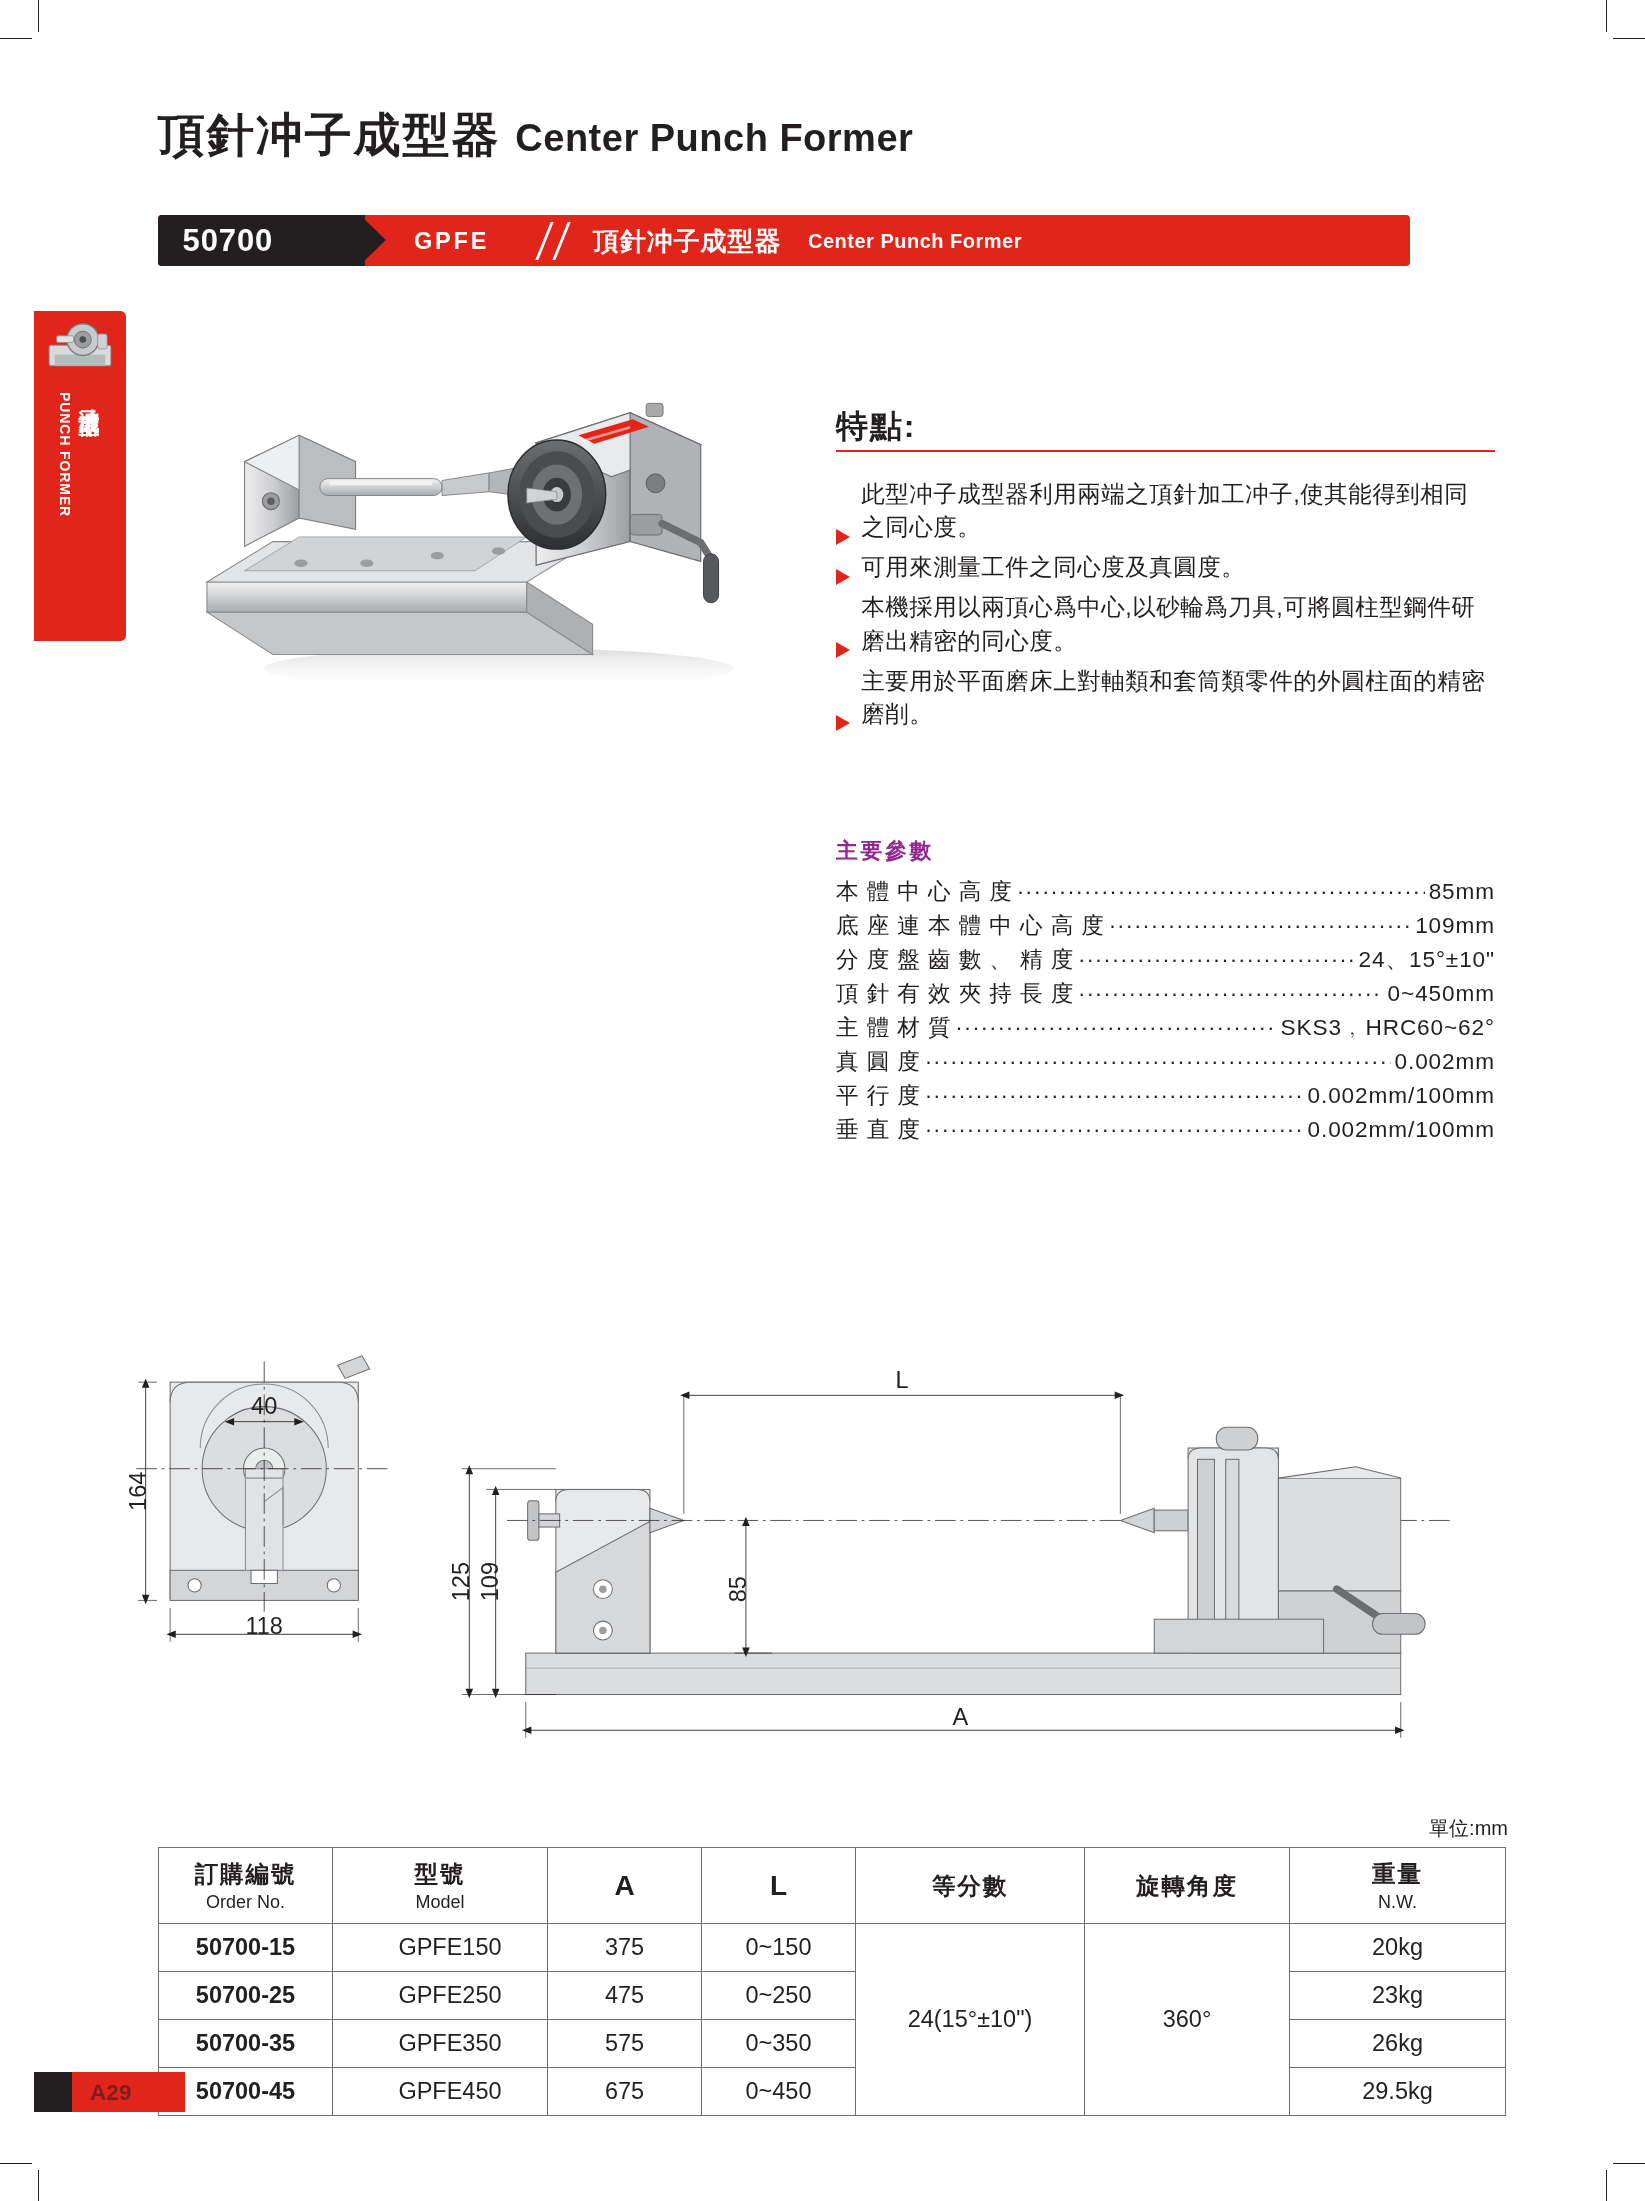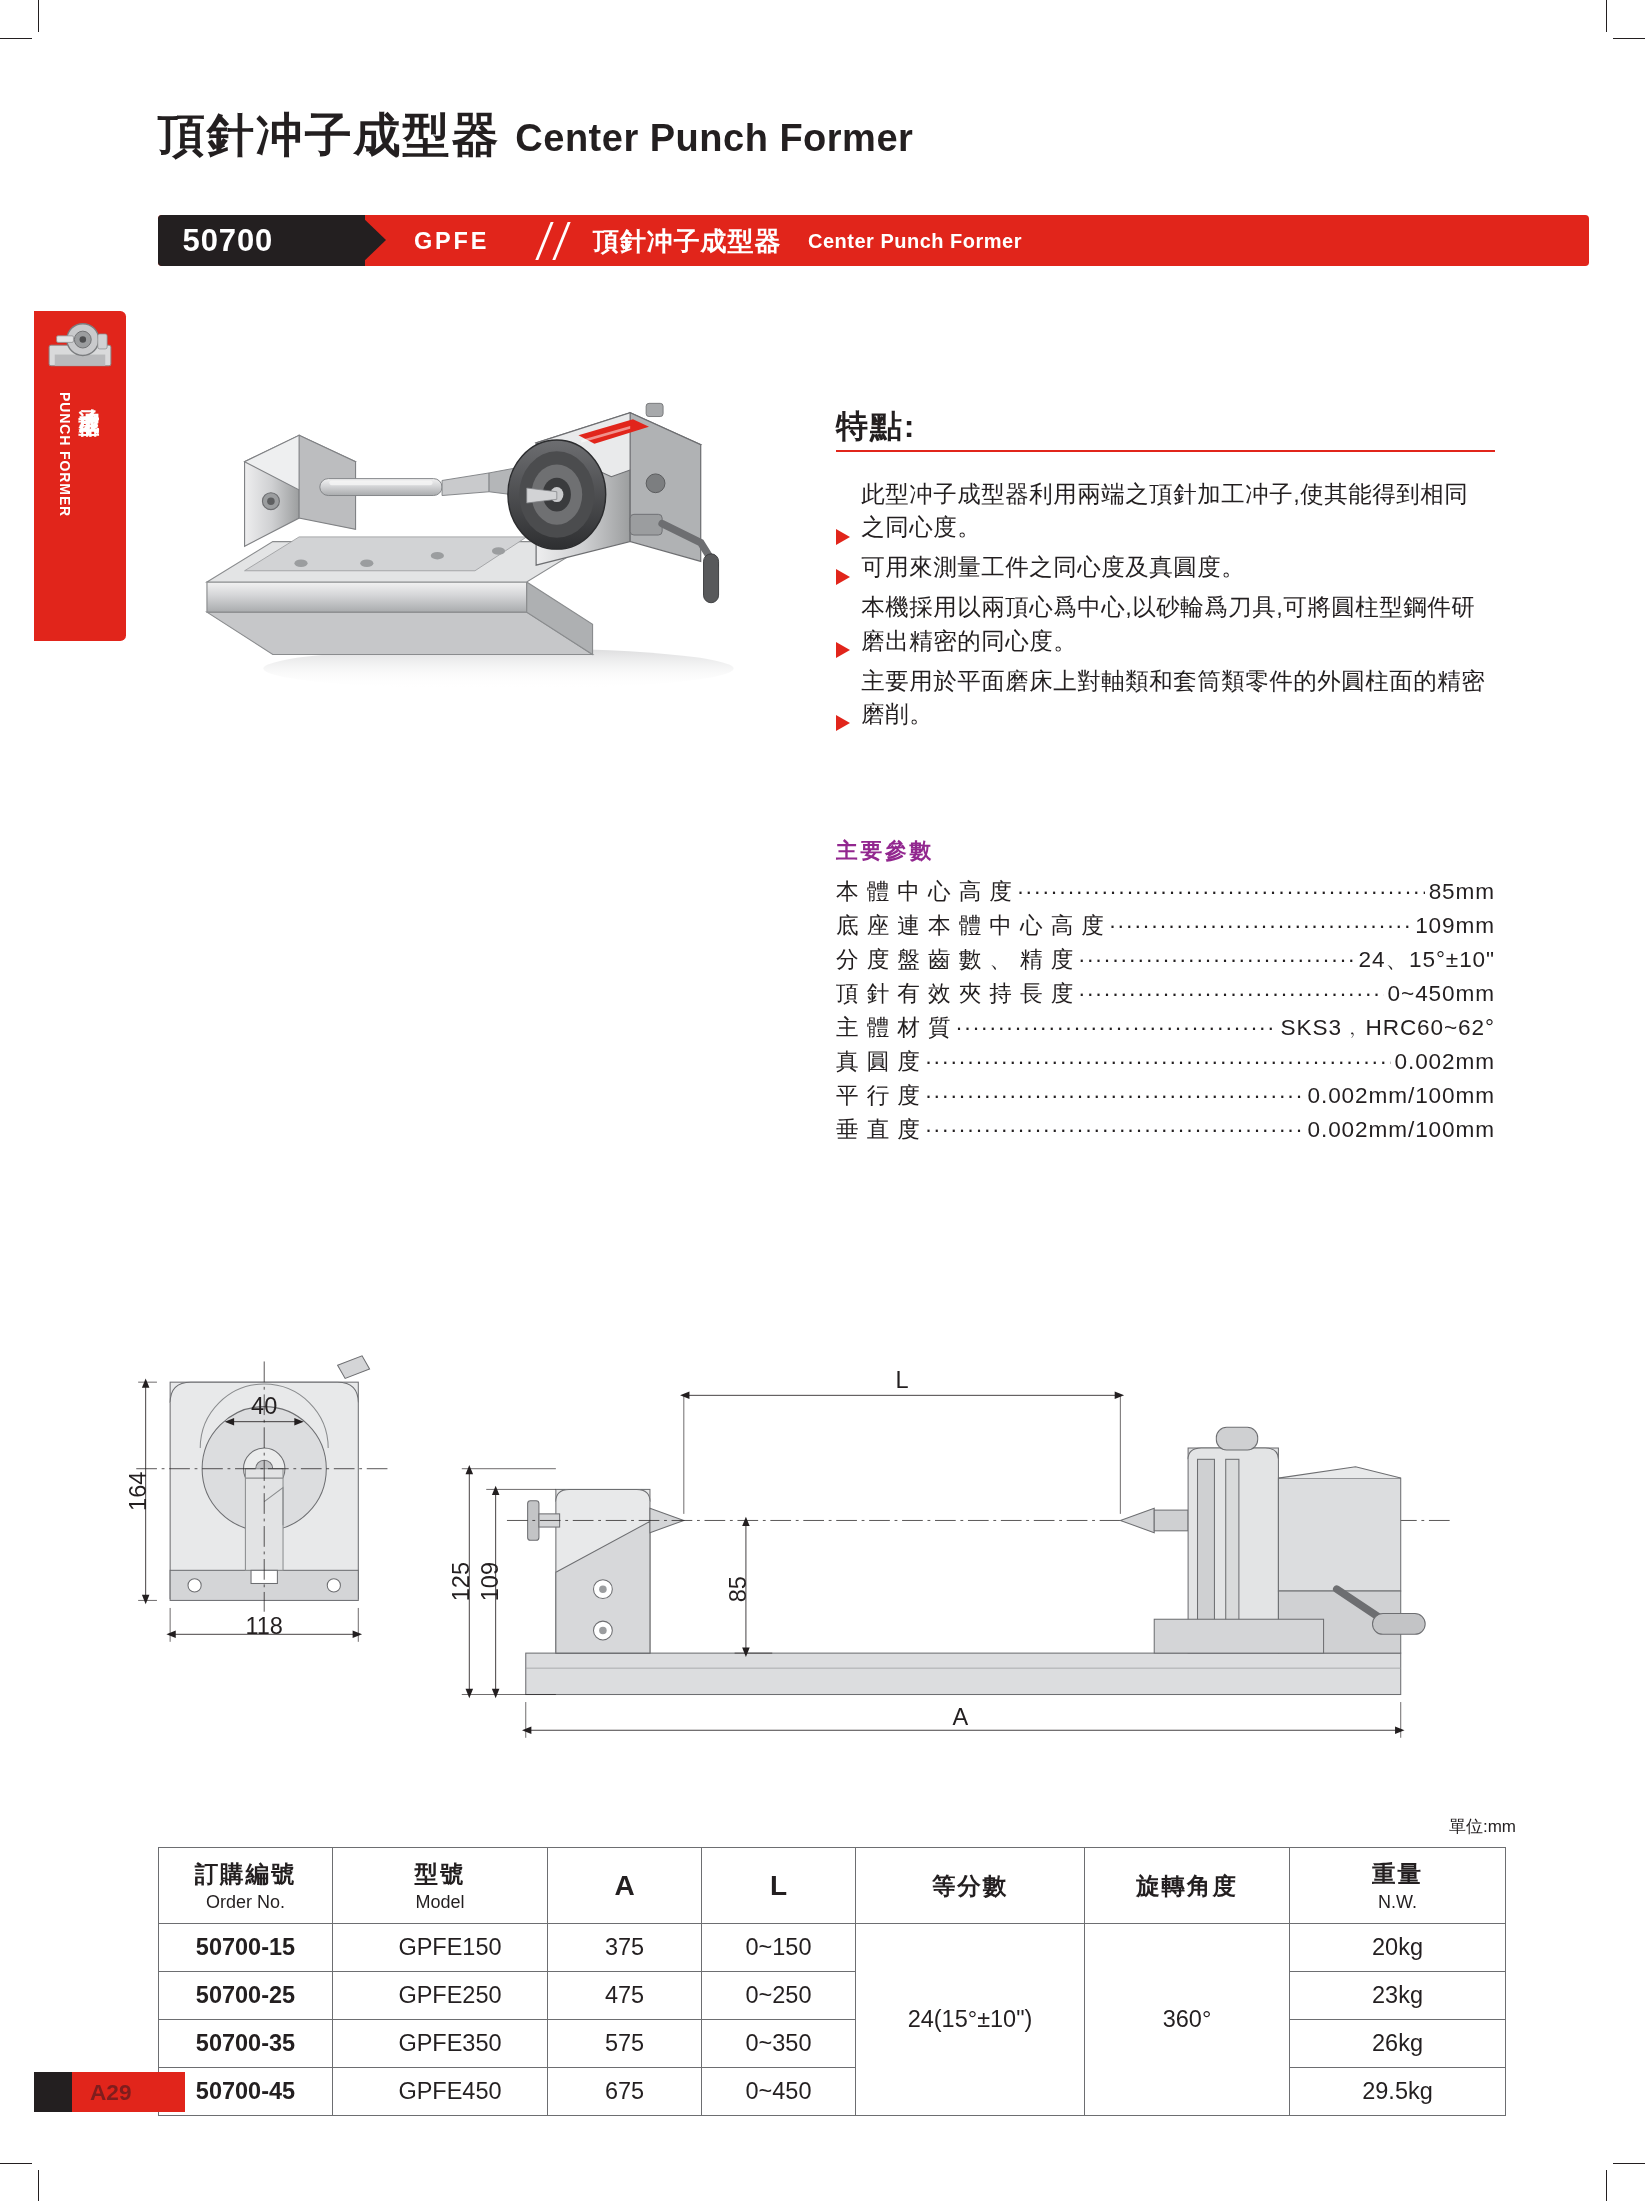--- a/index.html
+++ b/index.html
@@ -50,21 +50,21 @@
     font-weight: bold;
     letter-spacing: 0.5px;
     color: #231f20;
   }
 
   
   .band {
     position: absolute;
     left: 158px;
     top: 215px;
-    width: 1431px;
+    width: 1252px;
     height: 51px;
     background: #e1251b;
     border-radius: 3.8px;
     text-align: center;
   }
   .band-black {
     position: absolute;
     left: 0;
     top: 0;
     width: 207px;
@@ -275,23 +275,23 @@
     position: absolute;
     left: 113px;
     top: 1337px;
     width: 1422px;
     height: 461px;
   }
 
   
   .unit {
     position: absolute;
-    right: 129px;
+    right: 137px;
     top: 1815px;
-    font-size: 17px;
+    font-size: 20px;
     color: #231f20;
     margin-left: 12px;
   }
 
   
   .tbl {
     position: absolute;
     left: 158px;
     top: 1847px;
     width: 1348px;

